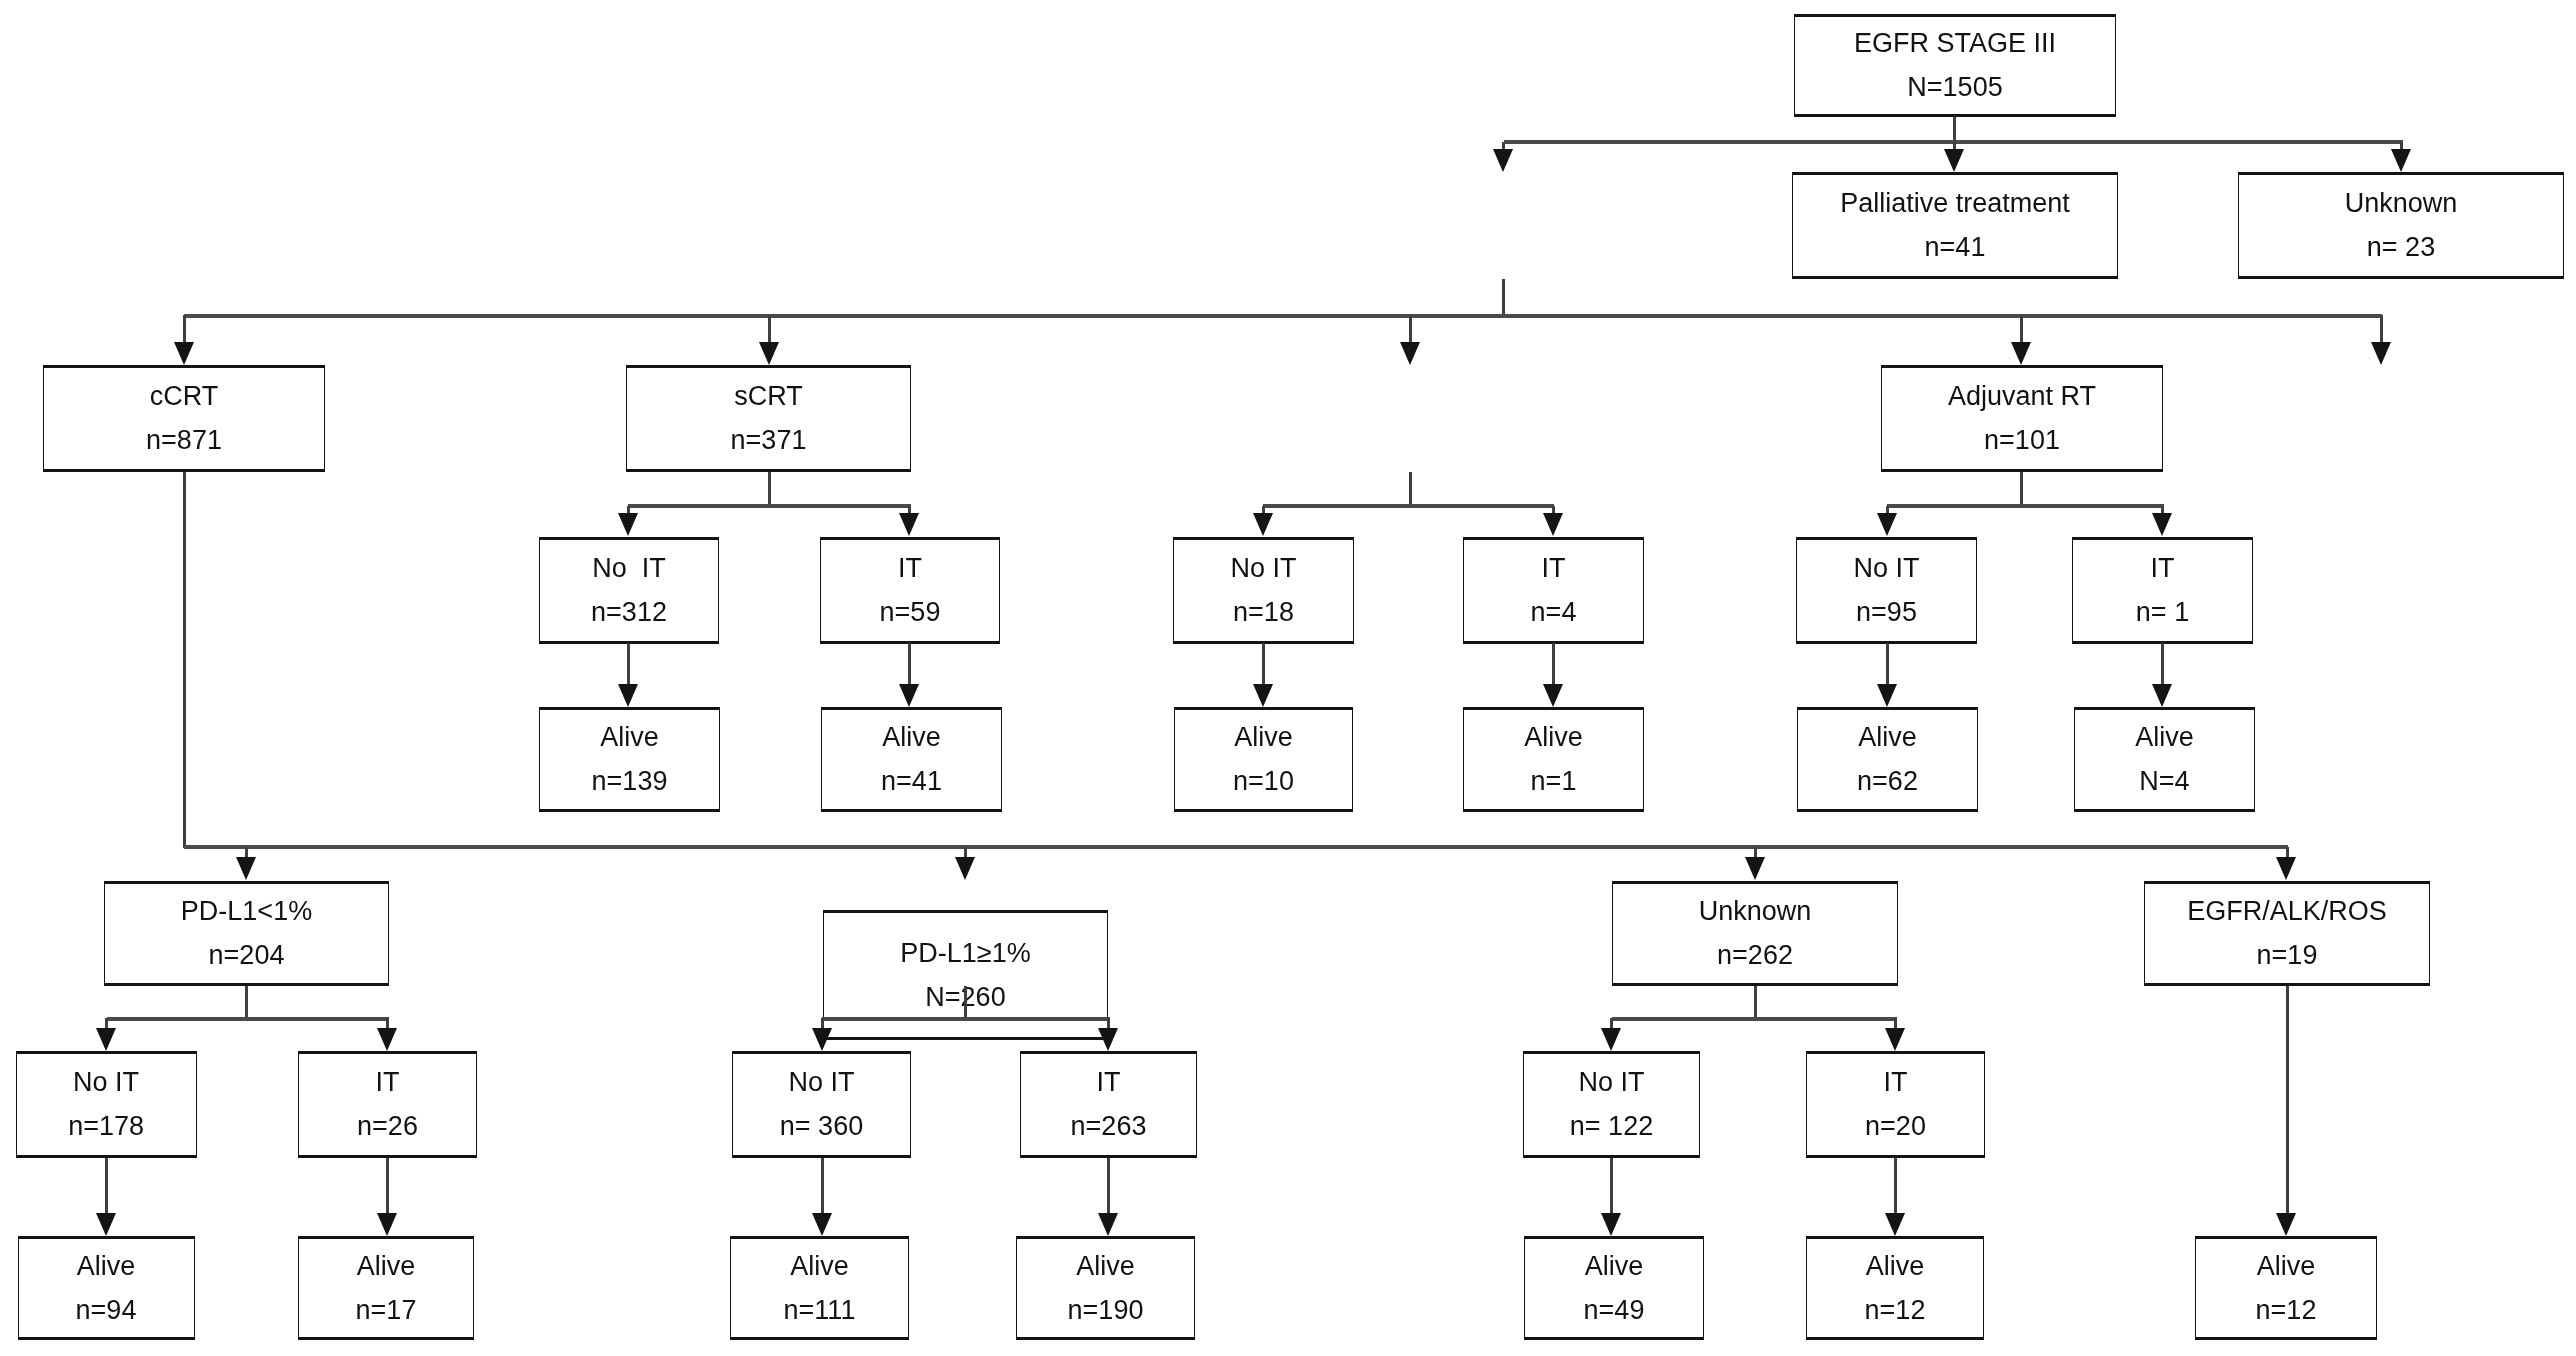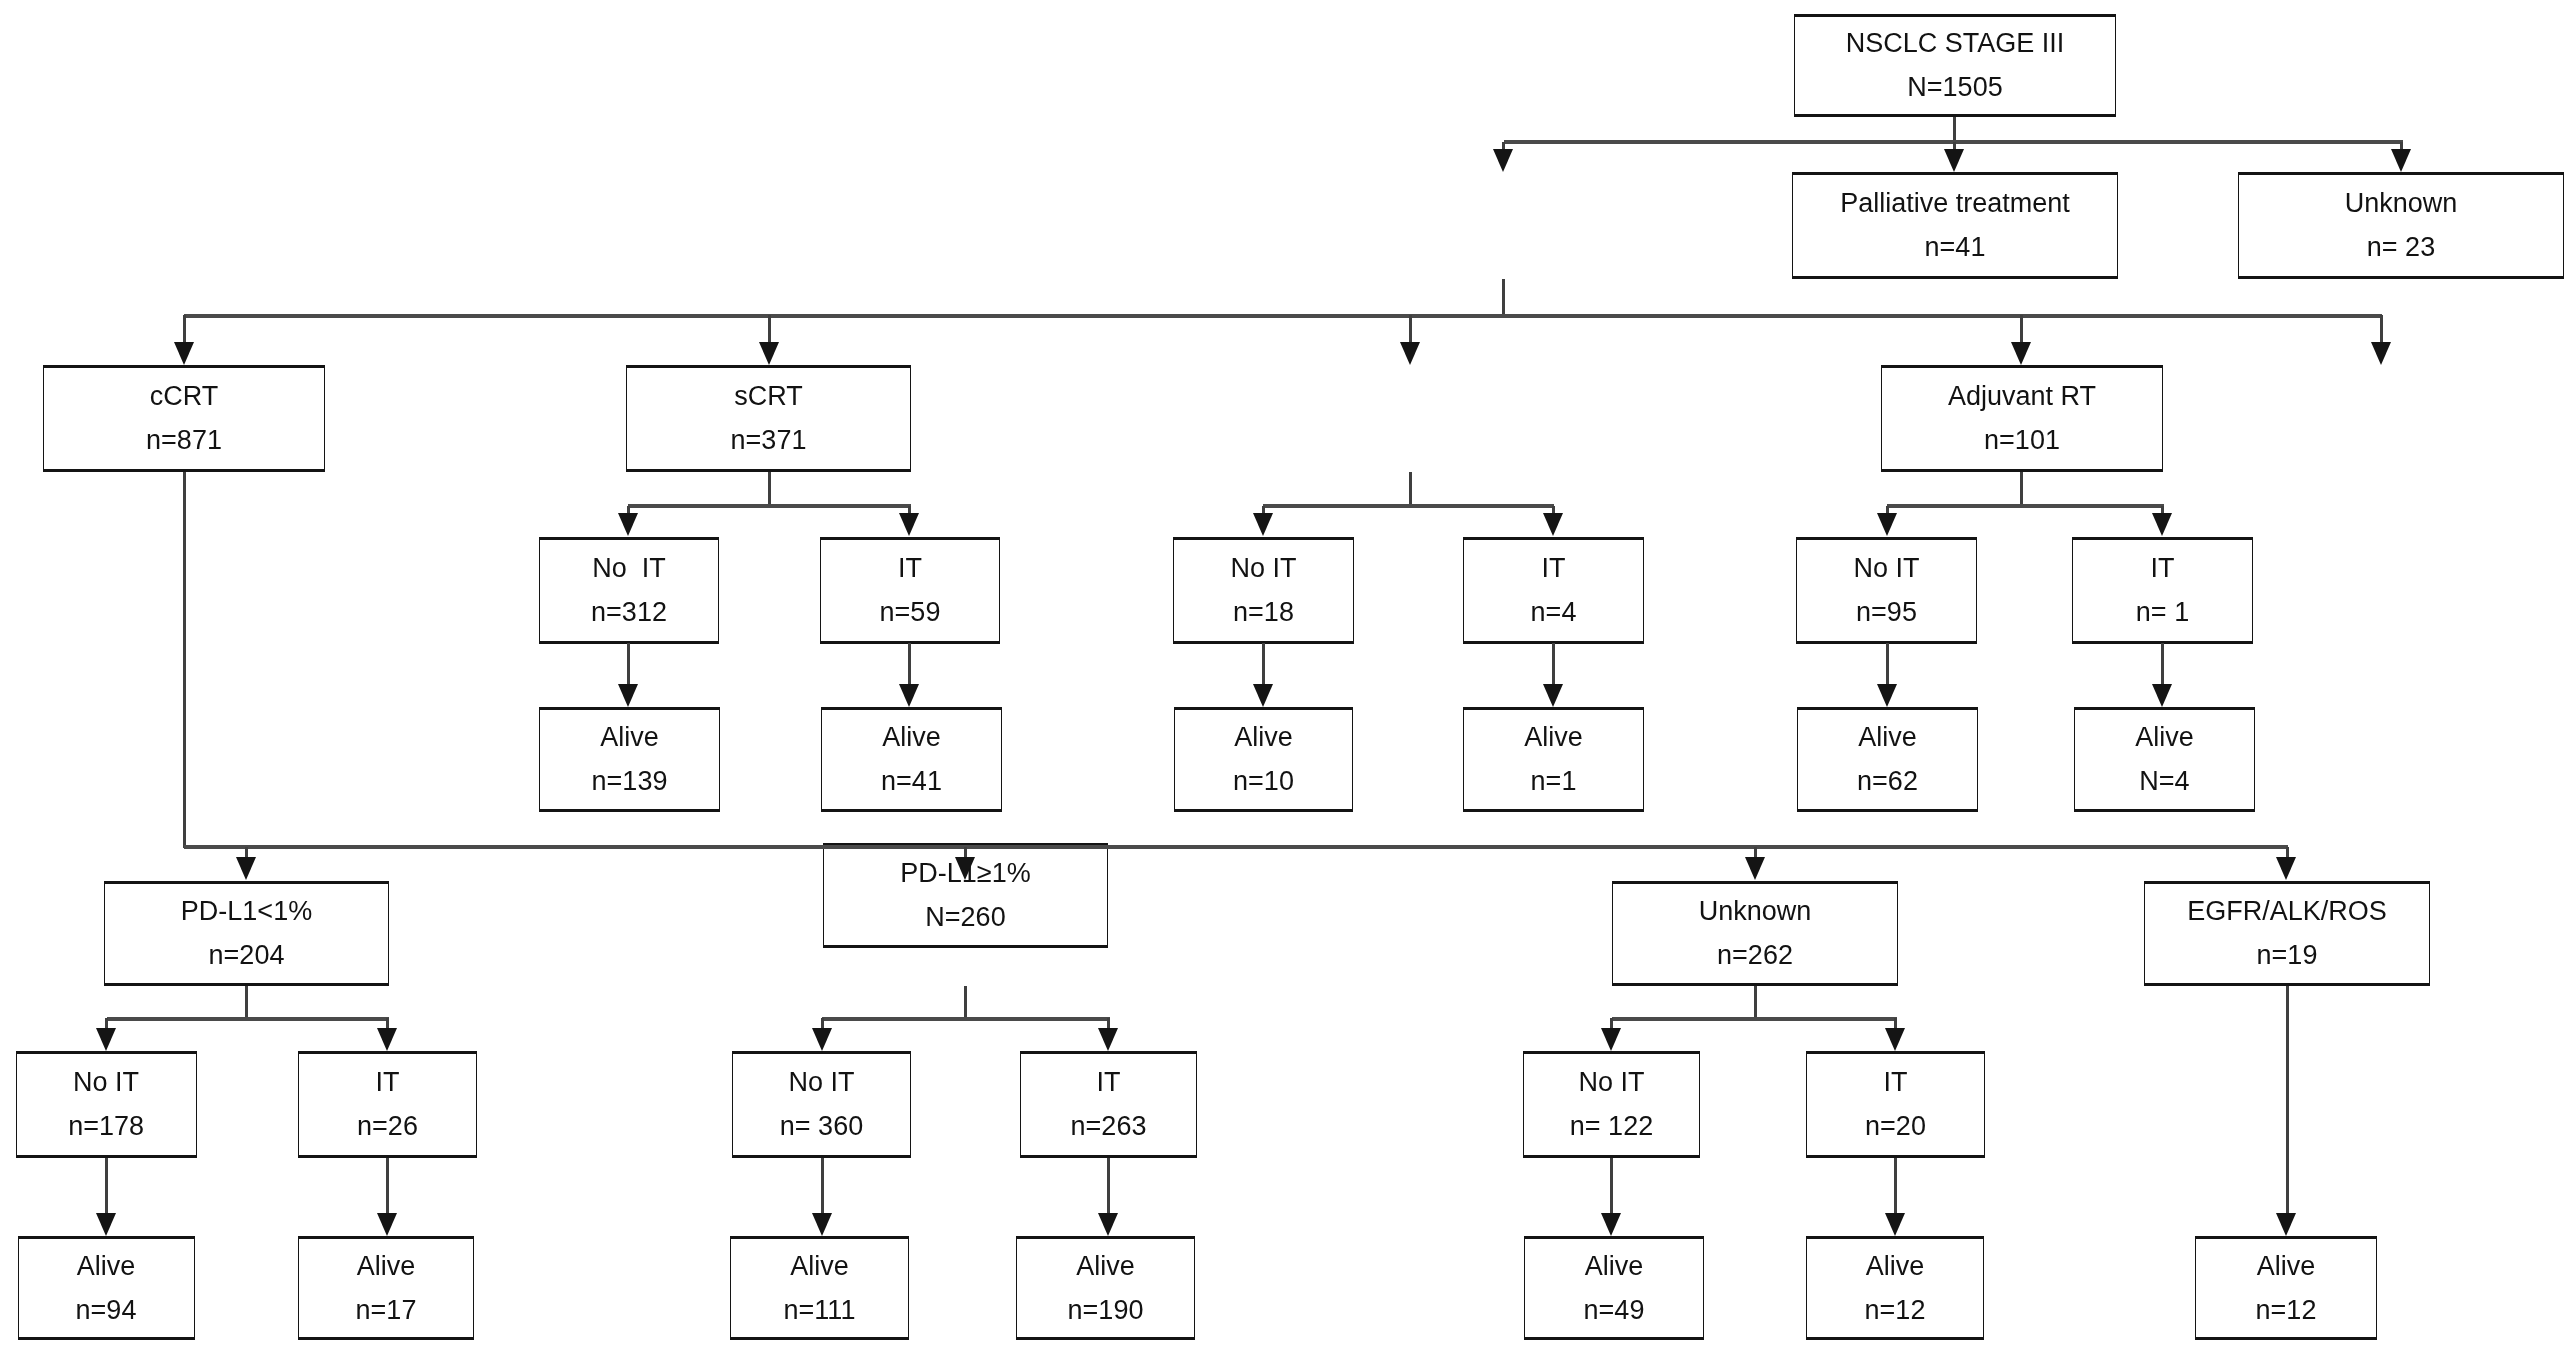--- a/index.html
+++ b/index.html
@@ -15,21 +15,21 @@
   .arr{position:absolute;width:0;height:0;
        border-left:10.4px solid transparent;border-right:10.4px solid transparent;
        border-top:23.4px solid #141414;}
 </style>
 </head>
 <body>
 
 <div class="canvas">
 
   <div class="box" style="left:1794px;top:14.3px;width:322px;height:103px">
-    <span>NSCLC STAGE III</span>
+    <span>EGFR STAGE III</span>
     <span>N=1505</span>
   </div>
 
   <div class="box" style="left:1792px;top:172px;width:326px;height:107px">
     <span>Palliative treatment</span>
     <span>n=41</span>
   </div>
   <div class="box" style="left:2238px;top:172px;width:326px;height:107px">
     <span>Unknown</span>
     <span>n= 23</span>
@@ -95,21 +95,21 @@
   </div>
   <div class="box" style="left:2074px;top:707px;width:181px;height:105px">
     <span>Alive</span>
     <span>N=4</span>
   </div>
 
   <div class="box" style="left:104px;top:881px;width:285px;height:105px">
     <span>PD-L1&lt;1%</span>
     <span>n=204</span>
   </div>
-  <div class="box" style="left:823px;top:843px;width:285px;height:105px">
+  <div class="box" style="left:823px;top:910px;width:285px;height:130px">
     <span>PD-L1≥1%</span>
     <span>N=260</span>
   </div>
   <div class="box" style="left:1612px;top:881px;width:286px;height:105px">
     <span>Unknown</span>
     <span>n=262</span>
   </div>
   <div class="box" style="left:2144px;top:881px;width:286px;height:105px">
     <span>EGFR/ALK/ROS</span>
     <span>n=19</span>

